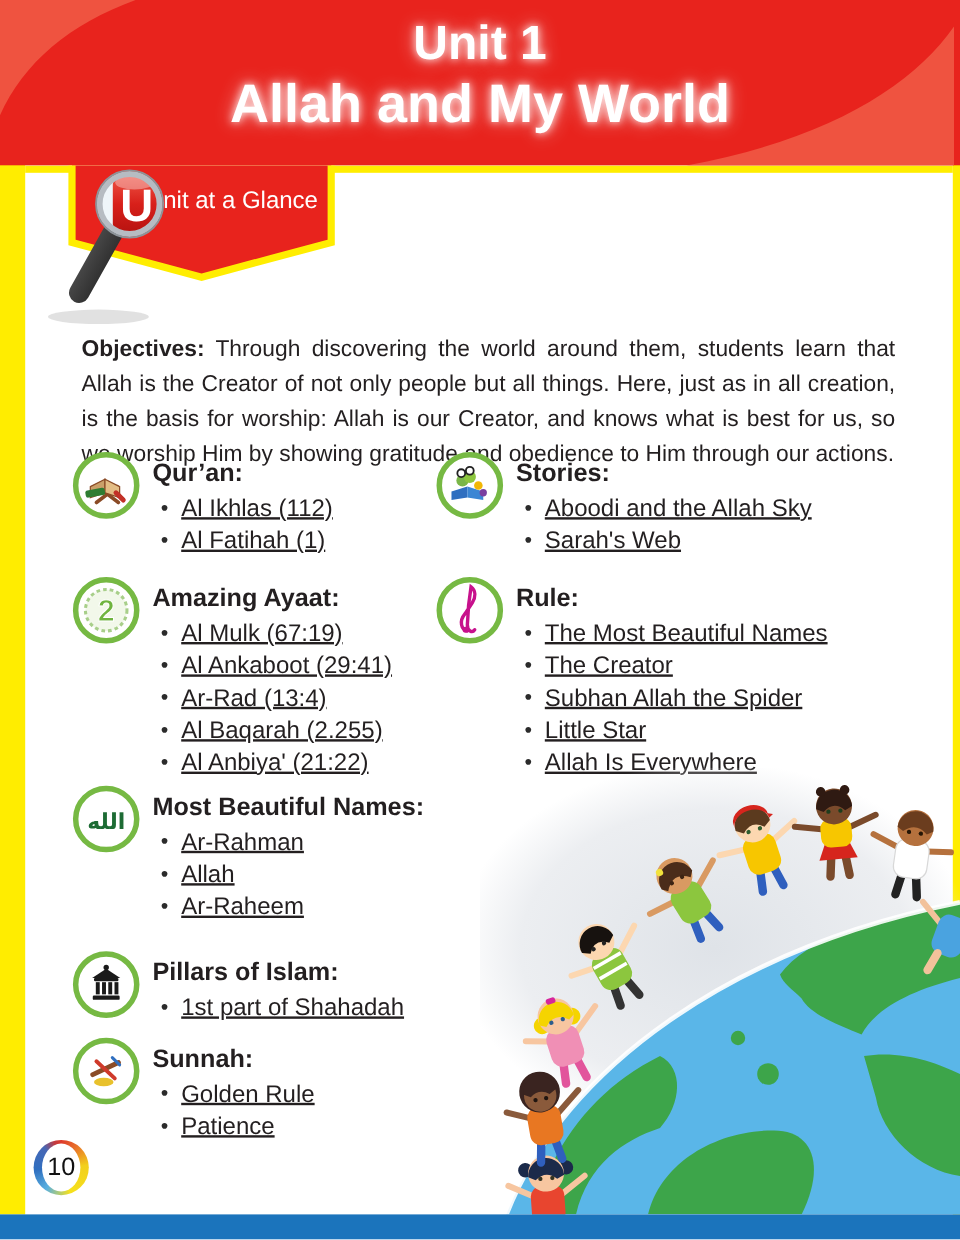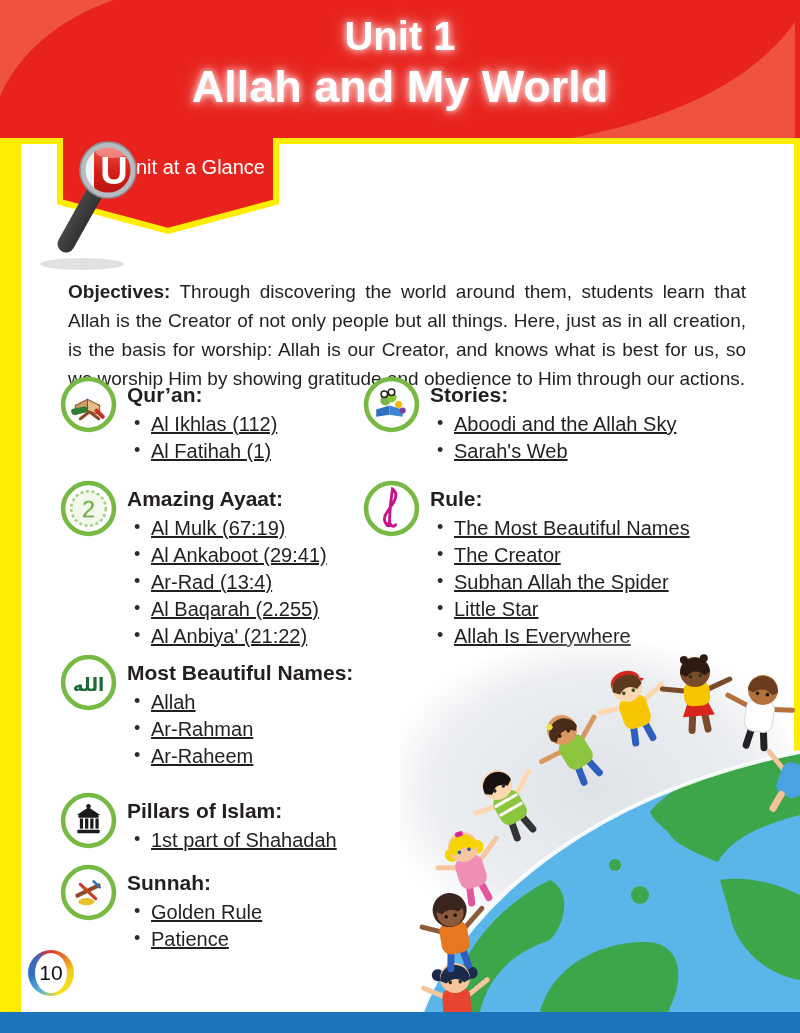--- a/index.html
+++ b/index.html
@@ -180,22 +180,22 @@
 </div>
 
 <div class="section col-left" style="top:654px">
   <svg class="sec-icon" width="57" height="57" viewBox="0 0 56 56">
     <circle cx="28" cy="28" r="25" fill="#fff" stroke="#76b943" stroke-width="4.5"></circle>
     <text x="28" y="36" text-anchor="middle" font-size="18" font-weight="bold" fill="#1d6b34" font-family="DejaVu Sans, sans-serif">الله</text>
   </svg>
   <div class="sec-body">
     <h3>Most Beautiful Names:</h3>
     <ul>
+      <li>Ar-Rahman</li>
       <li>Allah</li>
-      <li>Ar-Rahman</li>
       <li>Ar-Raheem</li>
     </ul>
   </div>
 </div>
 
 <div class="section col-left" style="top:792px">
   <svg class="sec-icon" width="57" height="57" viewBox="0 0 56 56">
     <circle cx="28" cy="28" r="25" fill="#fff" stroke="#76b943" stroke-width="4.5"></circle>
     <g fill="#1a1a1a">
       <rect x="17" y="37" width="22" height="3.5" rx="1"></rect>

